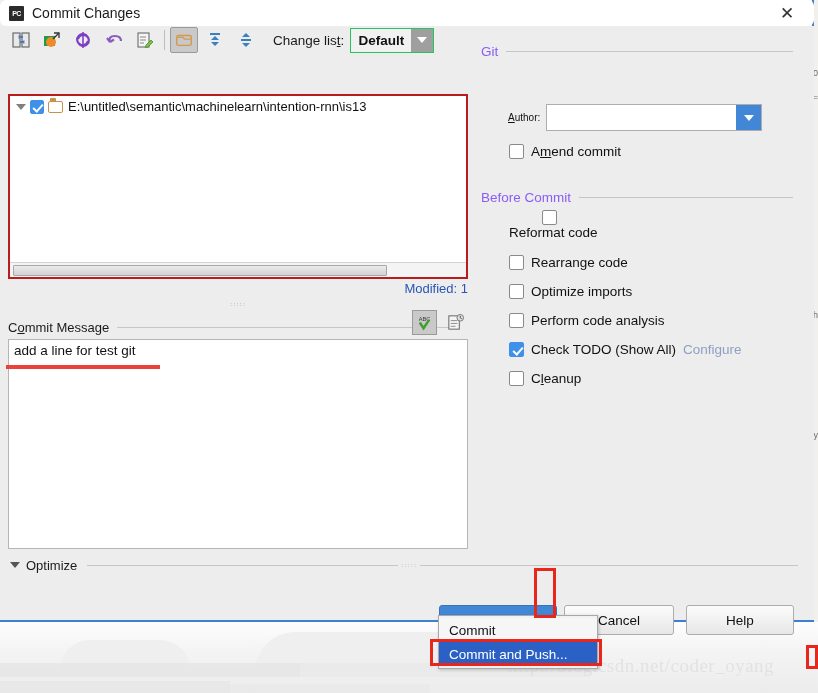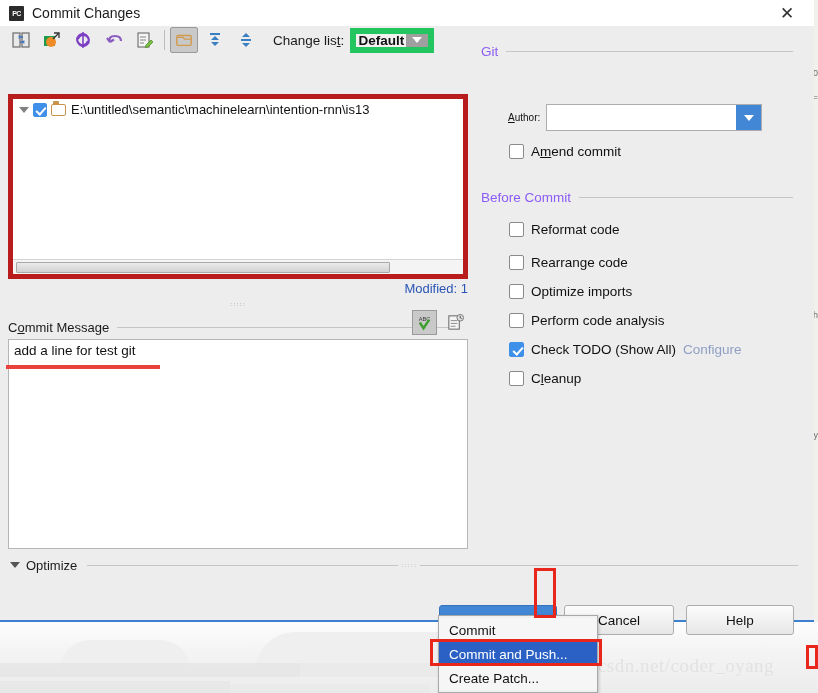--- a/index.html
+++ b/index.html
@@ -36,21 +36,21 @@
   
   .dialog {
     position: absolute; left: 0; top: 0; width: 814px; height: 622px;
     background: #eeeeee;
     border: 2px solid #3d7fd1;
     border-top: none; border-left: none;
   }
   .titlebar {
     position: absolute; left: 0; top: 0; width: 814px; height: 26px;
     background: #ffffff;
-    display: flex; align-items: center;
+    display: flex; align-items: center; border-radius: 6px;
   }
   .pc-icon {
     width: 15px; height: 15px; margin-left: 9px; margin-right: 8px;
     background: #2b2b2b; border-radius: 1px;
     color: #ffffff; font-size: 7px; font-weight: bold;
     display: flex; align-items: center; justify-content: center;
     letter-spacing: -0.5px; font-family: "Liberation Sans", sans-serif;
   }
   .title-text { font-size: 14px; color: #1a1a1a; }
   .close-btn {
@@ -75,40 +75,40 @@
   }
   .tb-btn.active { background: #c9c9c9; border: 1px solid #9a9a9a; }
   .tb-sep {
     width: 1px; height: 20px; background: #bdbdbd; margin: 0 5px 0 2px;
   }
   .cl-label { font-size: 13.5px; color: #1a1a1a; margin-left: 10px; }
   .cl-label u { text-decoration: underline; }
   .cl-combo {
     margin-left: 6px; height: 25px; width: 84px;
     display: flex; align-items: stretch;
-    border: 6px solid #22c55e; background: #fff;
+    border: 1px solid #22c55e; background: #fff;
   }
   .cl-combo .val {
     flex: 1; display: flex; align-items: center; justify-content: center;
     font-size: 13.5px; font-weight: bold; color: #111;
     background: #f1f1f1;
   }
   .cl-combo .arw {
     width: 22px; background: #9f9f9f;
     display: flex; align-items: center; justify-content: center;
   }
   .cl-combo .arw i {
     border-left: 5px solid transparent; border-right: 5px solid transparent;
     border-top: 6px solid #fff; font-style: normal;
   }
 
   
   .tree {
     position: absolute; left: 8px; top: 68px; width: 460px; height: 185px;
-    background: #ffffff; border: 5px solid #b91c1c;
+    background: #ffffff; border: 2px solid #b91c1c;
     overflow: hidden;
   }
   .tree-row {
     display: flex; align-items: center; height: 21px; padding-left: 4px;
     white-space: nowrap; font-size: 13px; color: #111;
   }
   .tree-row.sel { background: #d4d4d4; }
   .tri {
     width: 14px; display: flex; align-items: center; justify-content: center;
     cursor: pointer;
@@ -497,21 +497,21 @@
       <div class="opt-row" style="left:509px; top:118px;">
         <span class="obx"></span>
         <span>A<u>m</u>end commit</span>
       </div>
 
       <div class="group-head" style="left:481px; top:164px; width:312px;">
         <span class="g-lbl">Before Commit</span>
         <span class="g-rule"></span>
       </div>
 
-      <div class="opt-row" style="left:509px; top:196px;">
+      <div class="opt-row" style="left:509px; top:184px;flex-direction:column;">
         <span class="obx"></span>
         <span>Reformat code</span>
       </div>
       <div class="opt-row" style="left:509px; top:229px;">
         <span class="obx"></span>
         <span>Rearrange code</span>
       </div>
       <div class="opt-row" style="left:509px; top:258px;">
         <span class="obx"></span>
         <span>Optimize imports</span>
@@ -544,22 +544,19 @@
     </div>
   </div>
 
   <div class="menu">
     <div class="menu-item">
       <span>Commit</span>
     </div>
     <div class="menu-item hi">
       <span>Commit and Push...</span>
     </div>
-    <div class="menu-item">
-      <span>Create Patch...</span>
-    </div>
   </div>
 
   <div class="anno anno-arrow"></div>
   <div class="anno anno-menu"></div>
   <div class="anno anno-right"></div>
 
 </div>
 
 </body></html>

